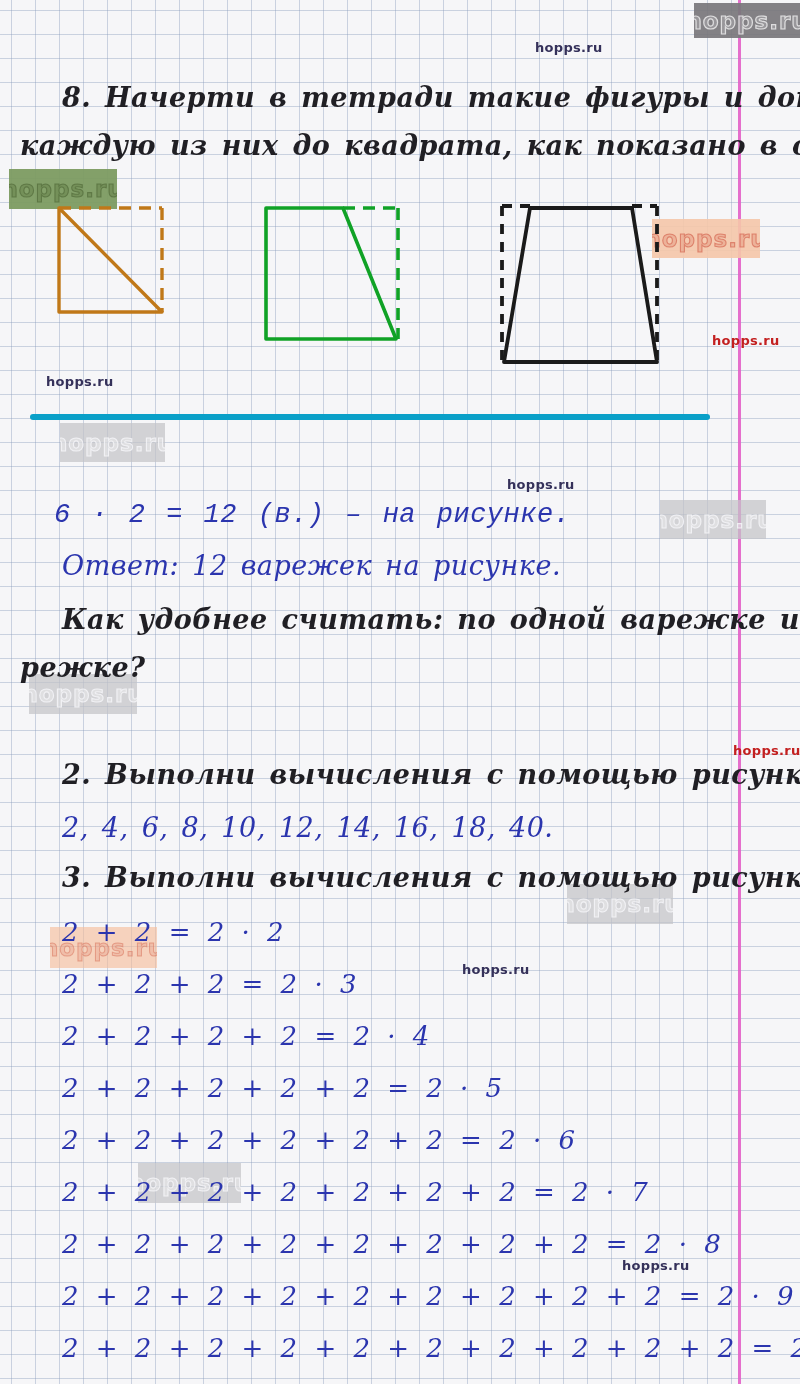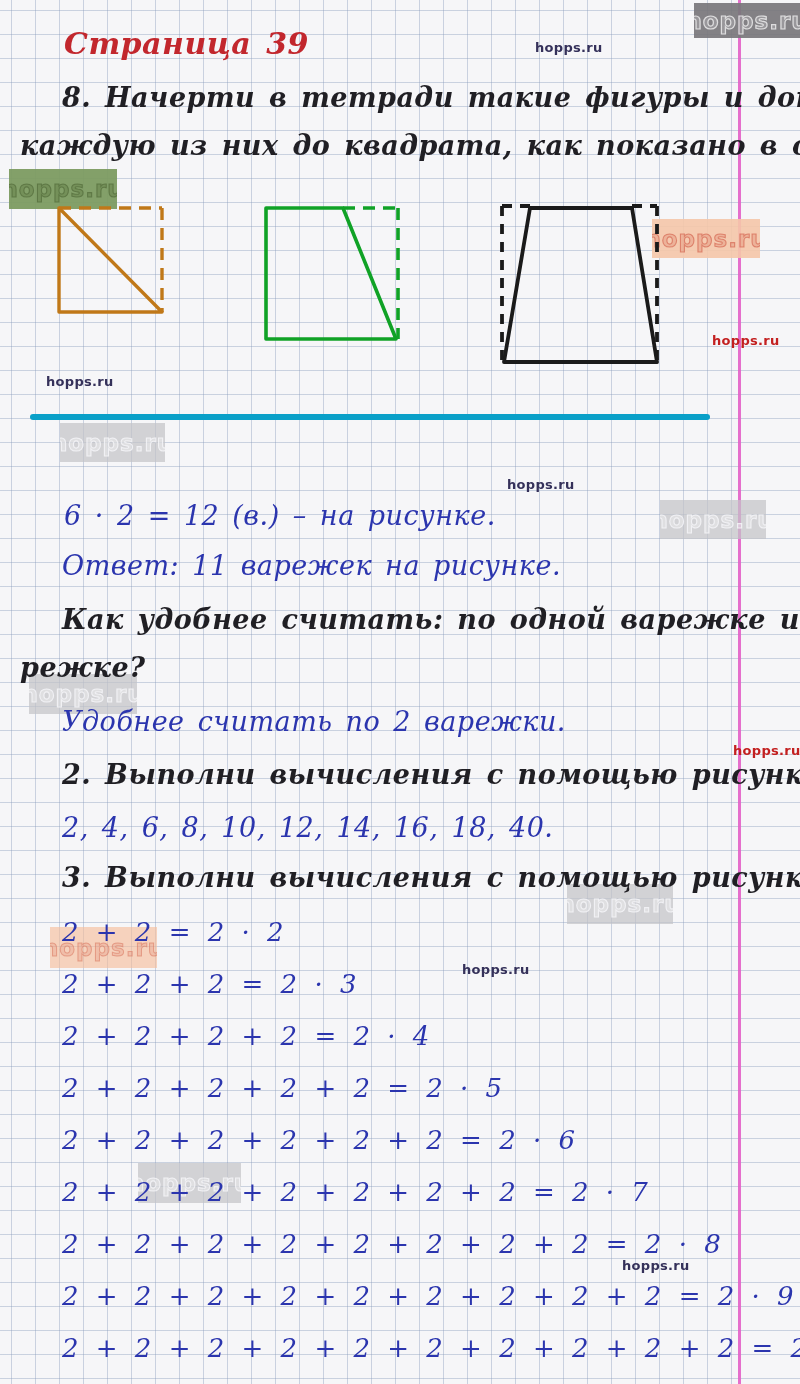--- a/index.html
+++ b/index.html
@@ -56,21 +56,21 @@
     font-family:"DejaVu Serif", serif; font-style:italic;
     font-size:27px; letter-spacing:0.5px; word-spacing:4px; color:#201f24;
   }
   .hw.bold { font-weight:bold; }
   .ink-blue { color:#2b35ae; font-weight:normal; }
   .ink-red  { color:#c2272d; font-weight:bold; }
   .page-title { left:64px; top:26px; font-size:30px; }
   .t8l1 { left:62px; top:82px; }
   .t8l2 { left:20px; top:130px; }
   .q1   { left:62px; top:446px; }
-  .sol1 { left:64px; top:500px; }
+  .sol1 { left:54px; top:500px;font-family:Liberation Mono, monospace; }
   .ans1 { left:62px; top:550px; }
   .q2a  { left:62px; top:604px; }
   .q2b  { left:20px; top:652px; }
   .ans2 { left:62px; top:706px; }
   .t2   { left:62px; top:759px; }
   .t2a  { left:62px; top:812px; }
   .t3   { left:62px; top:862px; }
   
   .figures { position:absolute; left:0; top:190px; width:700px; height:190px; z-index:4; }
   
@@ -124,43 +124,41 @@
     </div>
 
   <div class="wm-text" style="left:535px; top:40px;">hopps.ru</div>
   <div class="wm-text red" style="left:712px; top:333px;">hopps.ru</div>
   <div class="wm-text" style="left:46px;  top:374px;">hopps.ru</div>
   <div class="wm-text" style="left:507px; top:477px;">hopps.ru</div>
   <div class="wm-text red" style="left:733px; top:743px;">hopps.ru</div>
   <div class="wm-text" style="left:462px; top:962px;">hopps.ru</div>
   <div class="wm-text" style="left:622px; top:1258px;">hopps.ru</div>
 
-  <div class="hw ink-red page-title">Страница 39</div>
   <div class="hw bold t8l1">8. Начерти в тетради такие фигуры и дополни</div>
   <div class="hw bold t8l2">каждую из них до квадрата, как показано в образце.</div>
 
   <svg class="figures" viewBox="0 190 700 190">
 
     <path d="M 59 208 L 59 312 L 162 312 Z" fill="none" stroke="#c07818" stroke-width="3.4" stroke-linejoin="round"></path>
     <path d="M 59 208 H 162 M 162 208 V 312" fill="none" stroke="#c07818" stroke-width="3.4" stroke-dasharray="12 8"></path>
 
     <path d="M 343 208 L 266 208 L 266 339 L 396 339 Z" fill="none" stroke="#10a226" stroke-width="3.6" stroke-linejoin="round"></path>
     <path d="M 343 208 H 398 M 398 208 V 339" fill="none" stroke="#10a226" stroke-width="3.6" stroke-dasharray="12 8"></path>
 
     <path d="M 530 208 L 632 208 L 657 362 L 504 362 Z" fill="none" stroke="#1a1a1a" stroke-width="3.8" stroke-linejoin="round"></path>
     <path d="M 502 206 V 362 M 657 206 V 362 M 502 206 H 530 M 632 206 H 657" fill="none" stroke="#1a1a1a" stroke-width="3.8" stroke-dasharray="10 8"></path>
   </svg>
 
   <div class="divider"></div>
 
   <div class="hw ink-blue sol1">6 · 2 = 12 (в.) – на рисунке.</div>
-  <div class="hw ink-blue ans1">Ответ: 11 варежек на рисунке.</div>
+  <div class="hw ink-blue ans1">Ответ: 12 варежек на рисунке.</div>
   <div class="hw bold q2a">Как удобнее считать: по одной варежке или по две ва-</div>
   <div class="hw bold q2b">режке?</div>
-  <div class="hw ink-blue ans2">Удобнее считать по 2 варежки.</div>
 
   <div class="hw bold t2">2. Выполни вычисления с помощью рисунков.</div>
   <div class="hw ink-blue t2a">2, 4, 6, 8, 10, 12, 14, 16, 18, 40.</div>
 
   <div class="hw bold t3">3. Выполни вычисления с помощью рисунков.</div>
   <div class="eq-list">
     <div class="eq-row">2 + 2 = 2 · 2</div>
     <div class="eq-row">2 + 2 + 2 = 2 · 3</div>
     <div class="eq-row">2 + 2 + 2 + 2 = 2 · 4</div>
     <div class="eq-row">2 + 2 + 2 + 2 + 2 = 2 · 5</div>

